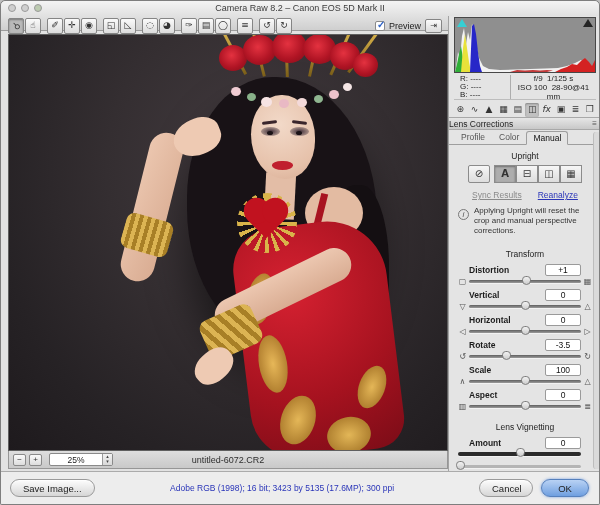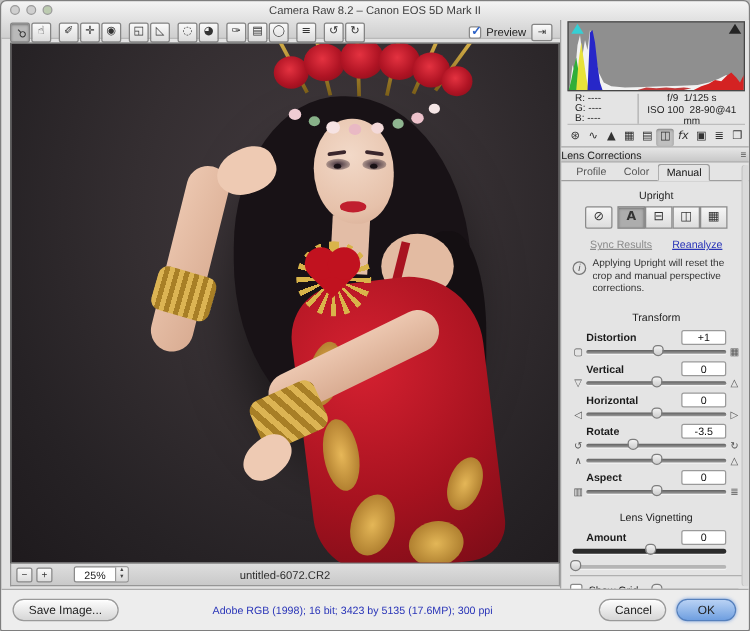--- a/index.html
+++ b/index.html
@@ -98,21 +98,21 @@
                background:repeating-linear-gradient(65deg,#dcb453 0 5px,#a87f26 5px 10px); }
   .ph-hand2  { left:184px; top:316px; width:42px; height:30px; background:#eecab3;
                border-radius:45%; transform:rotate(-42deg); }
 
   
   .statusbar { position:absolute; left:7px; top:450px; width:440px; height:18px;
                background:linear-gradient(#dedede,#c9c9c9); border:1px solid #969696; border-top:none;
                display:flex; align-items:center; padding:0 4px; gap:3px; }
   .zbtn { width:13px; height:12px; border:1px solid #8a8a8a; background:linear-gradient(#fafafa,#ddd);
           font-size:8px; line-height:10px; text-align:center; padding:0; border-radius:2px; color:#333; }
-  .zoom-box { margin-left:14px; width:44px; height:13px; border:1px solid #8a8a8a; background:#fff;
+  .zoom-box { margin-left:4px; width:64px; height:13px; border:1px solid #8a8a8a; background:#fff;
           border-radius:2px; display:flex; align-items:center; }
   .zoom-box .zl { flex:1; text-align:center; font-size:8.5px; color:#222; }
   .zoom-box .stepper { width:10px; height:100%; border-left:1px solid #9a9a9a; font-size:5px; line-height:5px;
           color:#444; text-align:center; background:linear-gradient(#f2f2f2,#d8d8d8); }
   .filename { position:absolute; left:0; right:0; text-align:center; font-size:9px; color:#2e2e2e; pointer-events:none; }
 
   
   .right-col { position:absolute; left:447px; top:15px; width:153px; bottom:33px;
                background:#e4e4e4; border-left:1px solid #a3a3a3; }
   .histo { position:relative; margin:1px 5px 2px 5px; height:56px; background:#8f8f8f;
@@ -406,20 +406,24 @@
             </div>
             <div class="sl-mid">
               <span class="sl-ic">↺</span>
               <div class="sl-track">
                 <span class="sl-thumb" style="left: 33%;"></span>
               </div>
               <span class="sl-ic">↻</span>
             </div>
           </div>
           <div class="slider">
+            <div class="sl-top">
+              <span class="sl-lab">Scale</span>
+              <span class="sl-val">100</span>
+            </div>
             <div class="sl-mid">
               <span class="sl-ic">∧</span>
               <div class="sl-track">
                 <span class="sl-thumb" style="left: 50%;"></span>
               </div>
               <span class="sl-ic">△</span>
             </div>
           </div>
           <div class="slider">
             <div class="sl-top">

